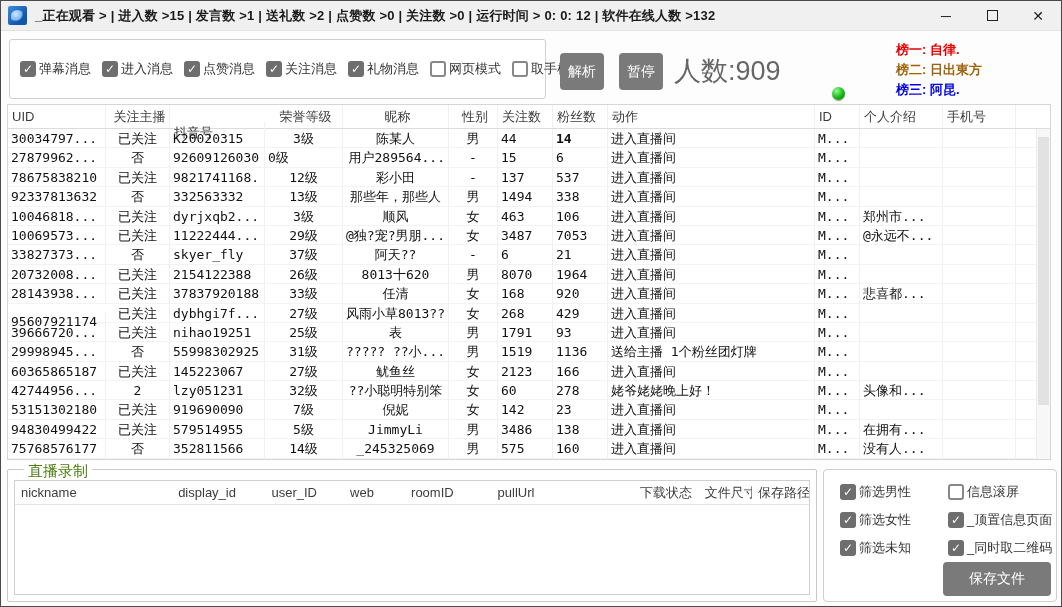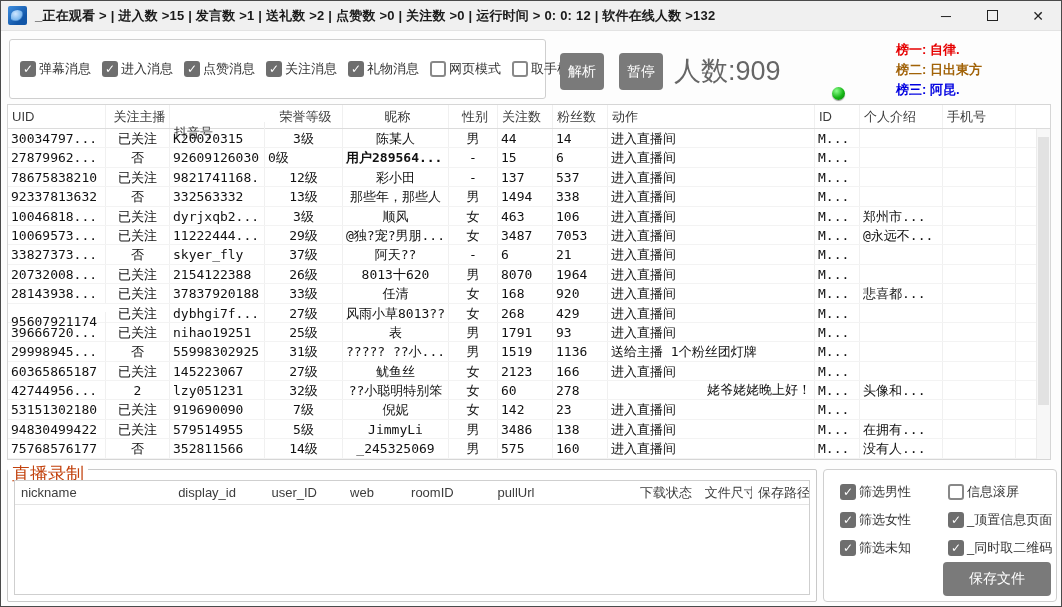--- a/index.html
+++ b/index.html
@@ -38,21 +38,21 @@
   #mt-header { display:flex; height:24px; align-items:center; border-bottom:1px solid #dcdcdc; font-family:"Liberation Sans","DejaVu Sans",sans-serif; }
   .hcell { font-size:13px; color:#3c3c3c; padding-left:4px; border-right:1px solid #f0f0f0; height:100%; display:flex; align-items:center; overflow:hidden; white-space:nowrap; }
   #mt-body { position:absolute; left:0; top:24px; right:14px; bottom:0; overflow:hidden; }
   .trow { display:flex; height:19.4px; align-items:center; border-bottom:1px solid #f3f3f3; }
   .tcell { font-size:13px; color:#111; padding:0 3px; overflow:hidden; white-space:nowrap; border-right:1px solid #f0f0f0; height:100%; line-height:19.4px; }
   #mt-scroll { position:absolute; right:0; top:24px; bottom:0; width:14px; background:#f7f7f7; border-left:1px solid #ececec; }
   #mt-thumb { position:absolute; left:1px; top:8px; width:11px; height:268px; background:#e2e2e2; }
 
   
   #rec-group { position:absolute; left:6px; top:468px; width:810px; height:133px; border:1px solid #c9c9c9; border-radius:2px; background:#fff; }
-  #rec-legend { position:absolute; left:0; top:-8px; background:#fff; padding:0 4px; font-size:18px; color:#c2410c; }
+  #rec-legend { position:absolute; left:16px; top:-8px; background:#fff; padding:0 4px; font-size:15px; color:#4d7c0f; }
   #rec-list { position:absolute; left:6px; top:10px; right:6px; bottom:6px; border:1px solid #cfcfcf; background:#fff; }
   #rec-header { display:flex; height:24px; align-items:center; border-bottom:1px solid #e4e4e4; }
   .rcell { font-size:13px; color:#3c3c3c; padding-left:6px; white-space:nowrap; overflow:hidden; }
 
   
   #filter-panel { position:absolute; left:822px; top:468px; width:234px; height:133px; border:1px solid #cfcfcf; border-radius:4px; background:#fff; }
   .fp-col { position:absolute; top:12px; }
   #fp-col-left { left:16px; }
   #fp-col-right { left:124px; }
   .fp-item { display:flex; align-items:center; height:20px; margin-bottom:8px; white-space:nowrap; }
@@ -133,32 +133,32 @@
       </div>
     <div id="mt-body">
         <div class="trow">
           <div class="tcell" style="width: 98px; text-align: left;">30034797...</div>
           <div class="tcell" style="width: 64px; text-align: center;">已关注</div>
           <div class="tcell" style="width: 95px; text-align: left;">K20020315</div>
           <div class="tcell" style="width: 78px; text-align: center;">3级</div>
           <div class="tcell" style="width: 106px; text-align: center;">陈某人</div>
           <div class="tcell" style="width: 49px; text-align: center;">男</div>
           <div class="tcell" style="width: 55px; text-align: left;">44</div>
-          <div class="tcell" style="width: 55px; text-align: left;">14</div>
+          <div class="tcell" style="width: 55px; text-align: left; font-weight: bold;">14</div>
           <div class="tcell" style="width: 207px; text-align: left;">进入直播间</div>
           <div class="tcell" style="width: 45px; text-align: left;">M...</div>
           <div class="tcell" style="width: 83px; text-align: left;"></div>
           <div class="tcell" style="width: 73px; text-align: left;"></div>
         </div>
         <div class="trow">
           <div class="tcell" style="width: 98px; text-align: left;">27879962...</div>
           <div class="tcell" style="width: 64px; text-align: center;">否</div>
           <div class="tcell" style="width: 95px; text-align: left;">92609126030</div>
           <div class="tcell" style="width: 78px; ">0级</div>
-          <div class="tcell" style="width: 106px; text-align: left; font-weight: bold;">用户289564...</div>
+          <div class="tcell" style="width: 106px; text-align: right;">用户289564...</div>
           <div class="tcell" style="width: 49px; text-align: center;">-</div>
           <div class="tcell" style="width: 55px; text-align: left;">15</div>
           <div class="tcell" style="width: 55px; text-align: left;">6</div>
           <div class="tcell" style="width: 207px; text-align: left;">进入直播间</div>
           <div class="tcell" style="width: 45px; text-align: left;">M...</div>
           <div class="tcell" style="width: 83px; text-align: left;"></div>
           <div class="tcell" style="width: 73px; text-align: left;"></div>
         </div>
         <div class="trow">
           <div class="tcell" style="width: 98px; text-align: left;">78675838210</div>
@@ -316,21 +316,21 @@
         </div>
         <div class="trow">
           <div class="tcell" style="width: 98px; text-align: left;">42744956...</div>
           <div class="tcell" style="width: 64px; text-align: center;">2</div>
           <div class="tcell" style="width: 95px; text-align: left;">lzy051231</div>
           <div class="tcell" style="width: 78px; text-align: center;">32级</div>
           <div class="tcell" style="width: 106px; text-align: center;">??小聪明特别笨</div>
           <div class="tcell" style="width: 49px; text-align: center;">女</div>
           <div class="tcell" style="width: 55px; text-align: left;">60</div>
           <div class="tcell" style="width: 55px; text-align: left;">278</div>
-          <div class="tcell" style="width: 207px; text-align: right; font-family: Liberation Mono, monospace;">姥爷姥姥晚上好！</div>
+          <div class="tcell" style="width: 207px; text-align: left;">姥爷姥姥晚上好！</div>
           <div class="tcell" style="width: 45px; text-align: left;">M...</div>
           <div class="tcell" style="width: 83px; text-align: left;">头像和...</div>
           <div class="tcell" style="width: 73px; text-align: left;"></div>
         </div>
         <div class="trow">
           <div class="tcell" style="width: 98px; text-align: left;">53151302180</div>
           <div class="tcell" style="width: 64px; text-align: center;">已关注</div>
           <div class="tcell" style="width: 95px; text-align: left;">919690090</div>
           <div class="tcell" style="width: 78px; text-align: center;">7级</div>
           <div class="tcell" style="width: 106px; text-align: center;">倪妮</div>

